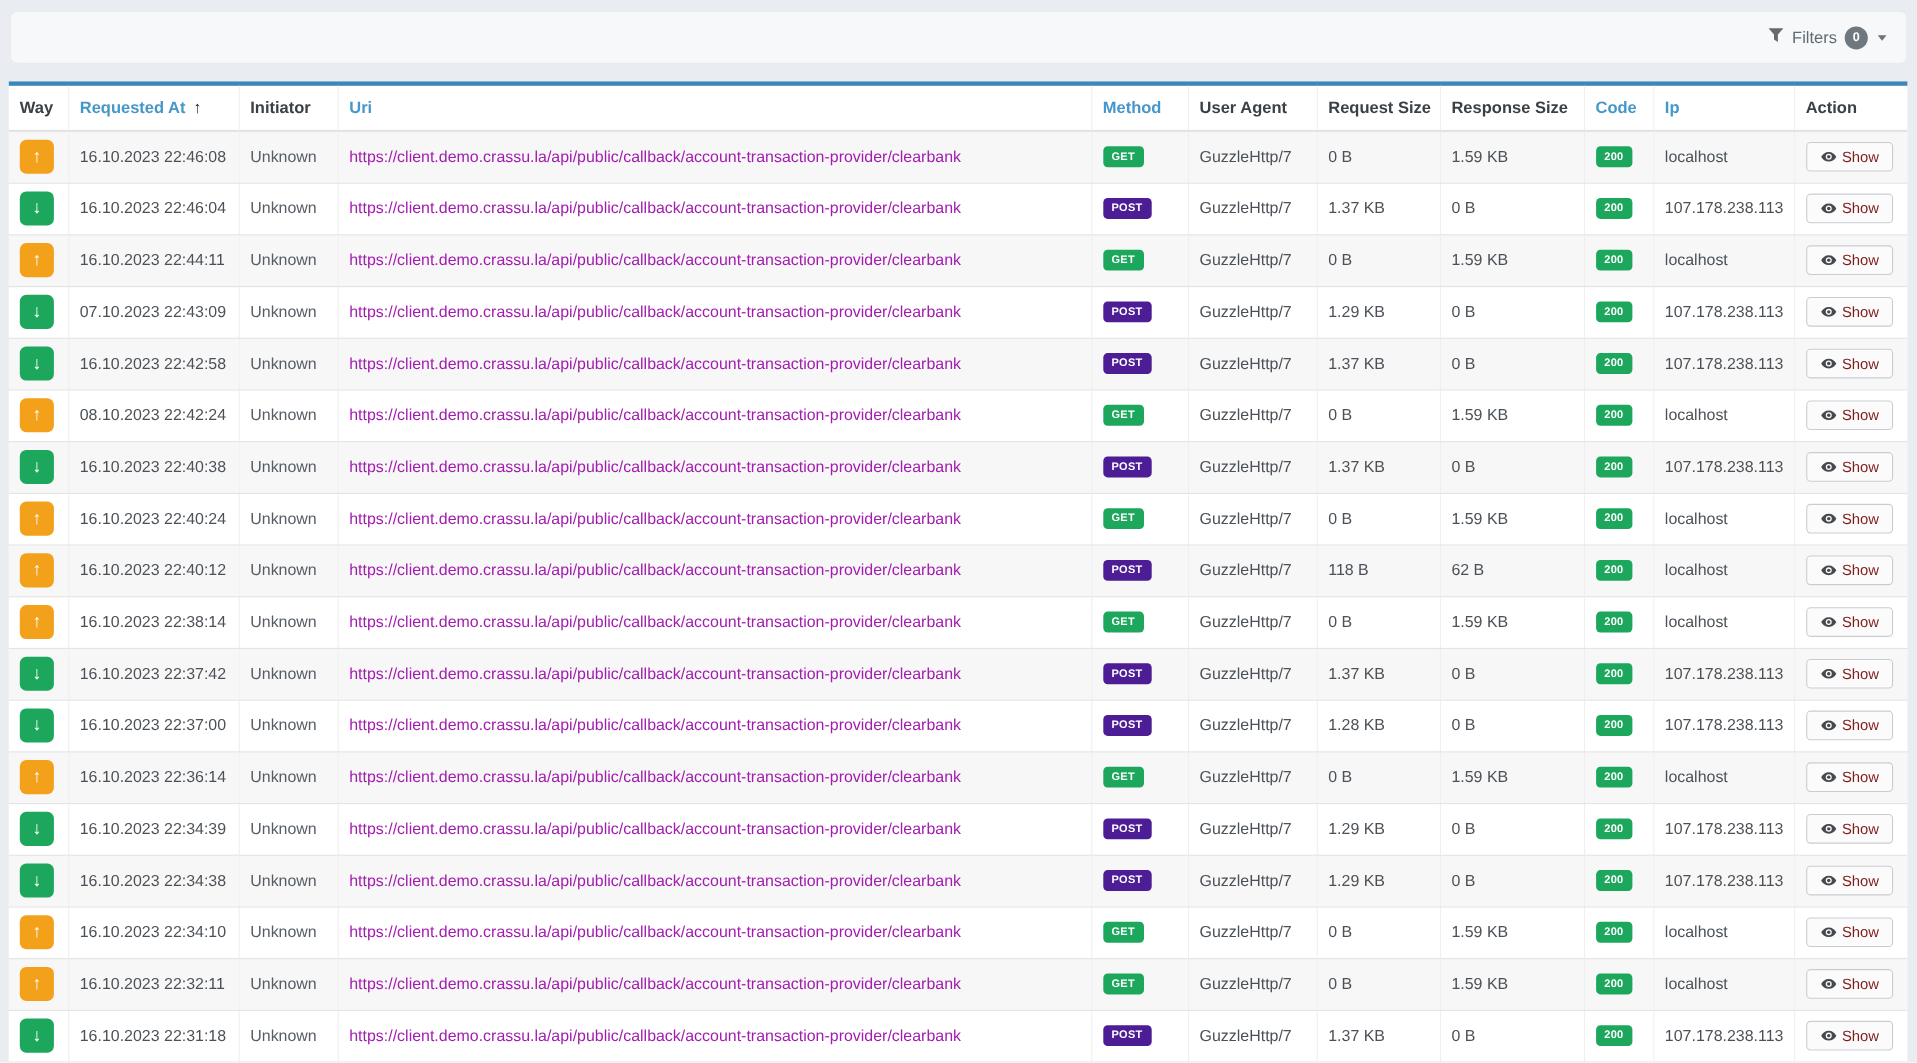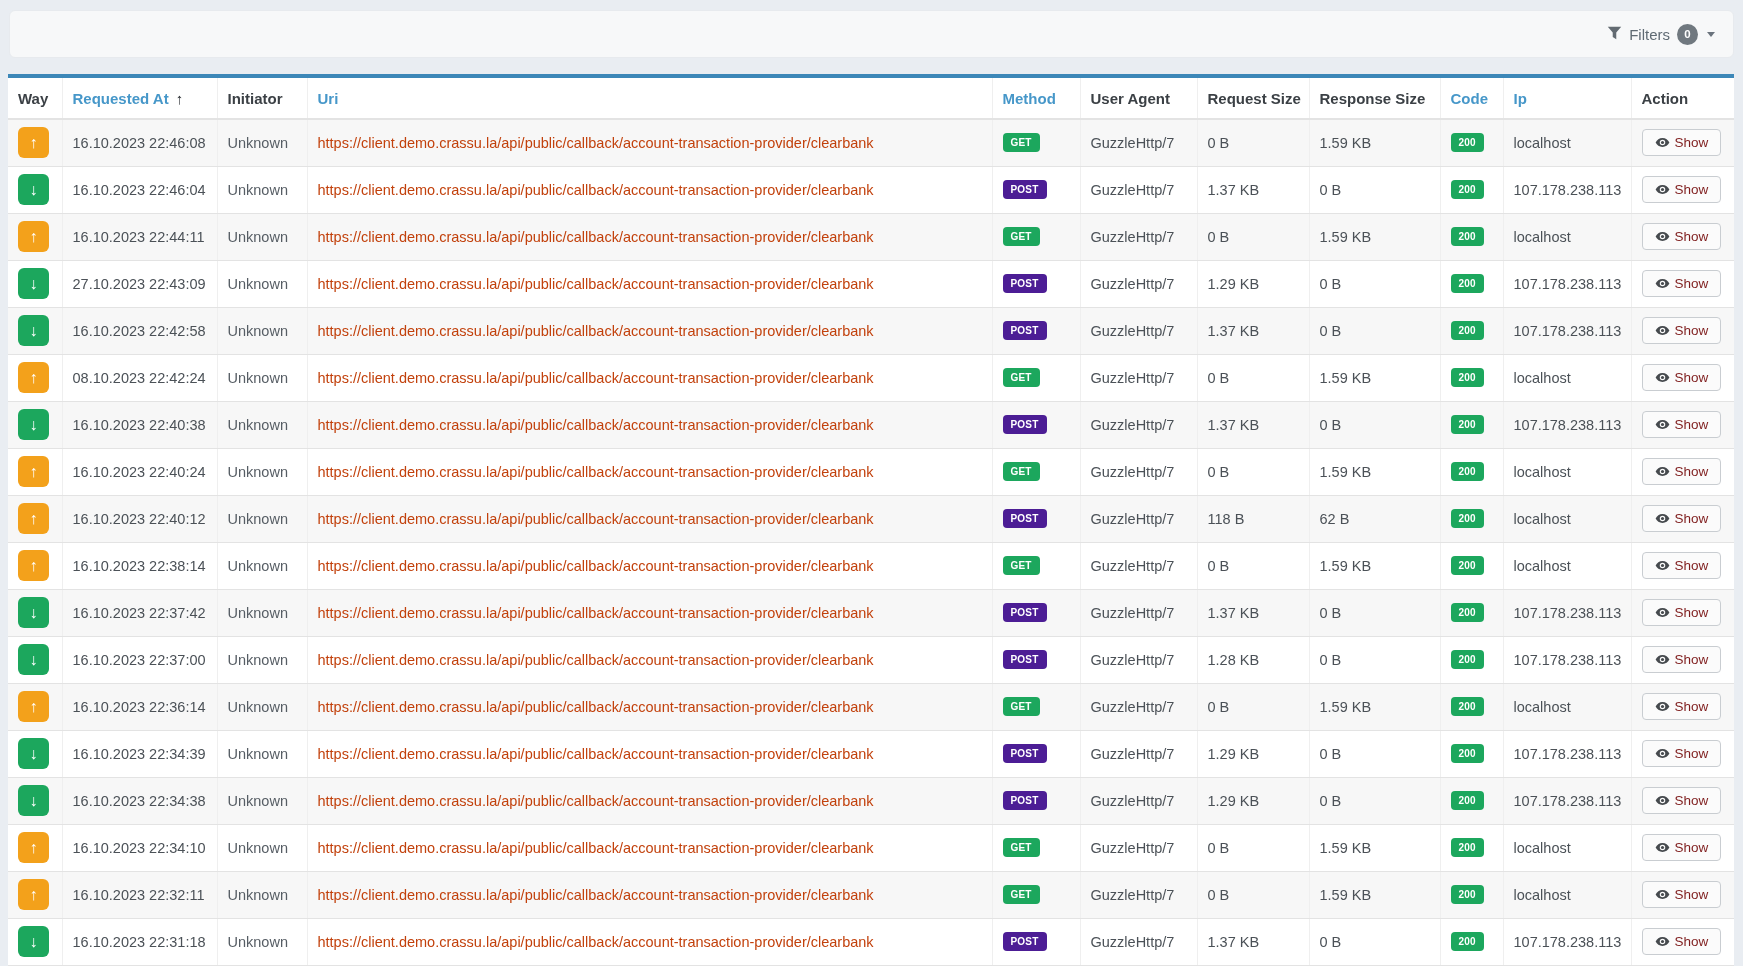--- a/index.html
+++ b/index.html
@@ -99,21 +99,21 @@
     border-bottom: 1px solid #e3e3e3;
     border-right: 1px solid #efefef;
     white-space: nowrap;
     overflow: hidden;
     vertical-align: middle;
     background: #fff;
   }
   tbody td:last-child { border-right: none; }
   tbody tr:nth-child(odd) td { background: #f7f7f7; }
 
-  td.uri-cell { color: #c2410c; }
+  td.uri-cell { color: #a21caf; }
   td.initiator-cell { color: #565d64; }
 
   
   .way-badge {
     width: 31px; height: 31px;
     border-radius: 6px;
     display: inline-flex;
     align-items: center;
     justify-content: center;
     color: #fff;
@@ -261,21 +261,21 @@
                 <svg width="15" height="11" viewBox="0 0 16 12">
                   <path d="M8 1.2C4.6 1.2 1.9 3.3.5 6c1.4 2.7 4.1 4.8 7.5 4.8s6.1-2.1 7.5-4.8C14.1 3.3 11.4 1.2 8 1.2zm0 7.8a3 3 0 1 1 0-6 3 3 0 0 1 0 6z" fill="#464a4e"></path>
                   <circle cx="8" cy="6" r="1.7" fill="#464a4e"></circle>
                 </svg>
               </span>
               <span>Show</span>
             </button></td>
         </tr>
         <tr>
           <td><span class="way-badge way-down">↓</span></td>
-          <td>27.10.2023 22:43:09</td>
+          <td>07.10.2023 22:43:09</td>
           <td class="initiator-cell">Unknown</td>
           <td class="uri-cell">https://client.demo.crassu.la/api/public/callback/account-transaction-provider/clearbank</td>
           <td><span class="pill pill-post">POST</span></td>
           <td>GuzzleHttp/7</td>
           <td>1.29 KB</td>
           <td>0 B</td>
           <td><span class="pill pill-code">200</span></td>
           <td>107.178.238.113</td>
           <td><button class="show-btn">
               <span>

